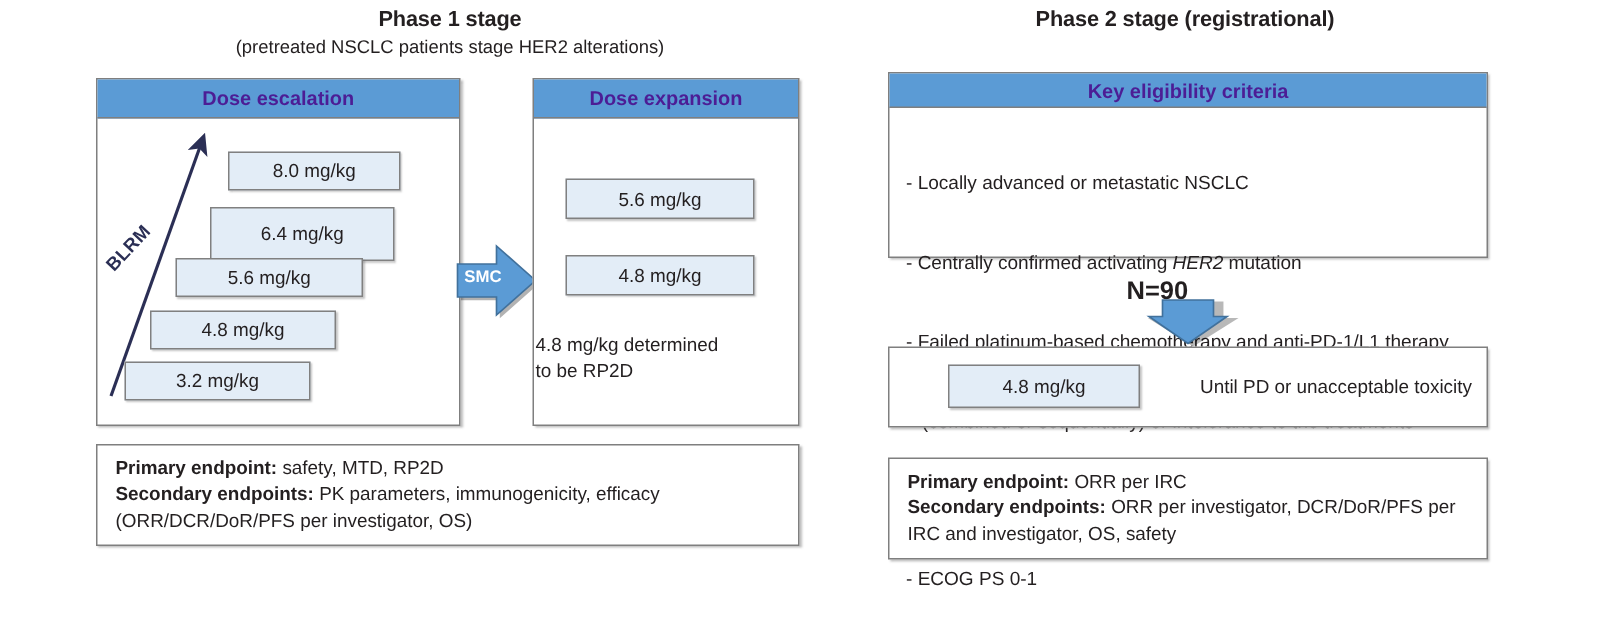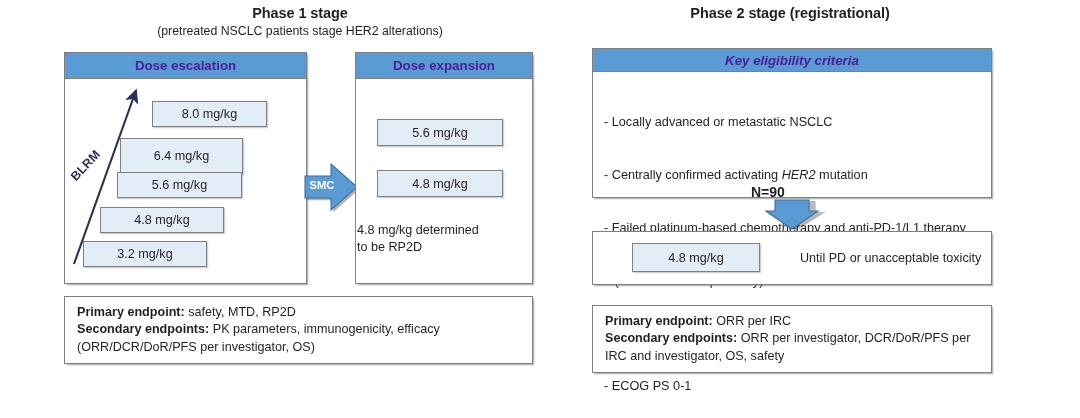--- a/index.html
+++ b/index.html
@@ -109,21 +109,21 @@
   .criteria {
     position: absolute;
     font-size: 12.7px;
     line-height: 17.6px;
     white-space: pre;
   }
   .criteria em { font-style: italic; }
 
   .nbadge {
     position: absolute;
-    font-size: 14px;
+    font-size: 17px;
     font-weight: bold;
   }
 
   
   .endpoints {
     position: absolute;
     font-size: 12.6px;
     line-height: 17.4px;
   }
   .endpoints b { font-weight: bold; }
@@ -154,21 +154,21 @@
         <marker id="navyhead" markerWidth="7" markerHeight="7" refX="3.2" refY="3.3" orient="auto" markerUnits="strokeWidth">
           <path d="M0,0 L7,3.3 L0,6.6 L1.7,3.3 z" fill="#2b2f55"></path>
         </marker>
       </defs>
       <line x1="8" y1="176" x2="68" y2="8" stroke="#2b2f55" stroke-width="2.1" marker-end="url(#navyhead)"></line>
     </svg>
     <div class="blrm-label">BLRM</div>
   </div>
 
   <div class="dose-chip" style="left:152px; top:101px; width:115px; height:26px;">8.0 mg/kg</div>
-  <div class="dose-chip" style="left:120px; top:138px; width:123px; height:36px;">6.4 mg/kg</div>
+  <div class="dose-chip" style="left:140px; top:138px; width:123px; height:36px;">6.4 mg/kg</div>
   <div class="dose-chip" style="left:117px; top:172px; width:125px; height:26px;">5.6 mg/kg</div>
   <div class="dose-chip" style="left:100px; top:207px; width:124px; height:26px;">4.8 mg/kg</div>
   <div class="dose-chip" style="left:83px; top:241px; width:124px; height:26px;">3.2 mg/kg</div>
 
   <div style="position:absolute; left:303px; top:162px; width:58px; height:52px;">
     <svg width="58" height="52" viewBox="0 0 58 52">
       <g transform="translate(2,2)">
         <path d="M0,12 L26,12 L26,0 L52,23 L26,46 L26,34 L0,34 Z" fill="#000000" opacity="0.30" transform="translate(2.2,2.2)"></path>
         <path d="M0,12 L26,12 L26,0 L52,23 L26,46 L26,34 L0,34 Z" fill="#5B9BD5" stroke="#41719C" stroke-width="1.1"></path>
       </g>
@@ -192,21 +192,21 @@
   <div class="panel" style="left:64px; top:296px; width:469px; height:68px;"></div>
   <div class="endpoints" style="left:77px; top:304px; width:450px;">
     <b>Primary endpoint:</b><span> safety, MTD, RP2D</span><br>
     <b>Secondary endpoints:</b><span> PK parameters, immunogenicity, efficacy</span><br>
     <span>(ORR/DCR/DoR/PFS per investigator, OS)</span>
   </div>
 
 
   <div class="col-title" style="left:590px; top:5px; width:400px;">Phase 2 stage (registrational)</div>
 
-  <div class="panel" style="left:592px; top:48px; width:400px; height:150px;font-style:italic;">
+  <div class="panel" style="left:592px; top:48px; width:400px; height:124px;">
     <div class="panel-head" style="height:23px;">Key eligibility criteria</div>
   </div>
 
   <div class="criteria" style="left:604px; top:79px; width:385px;">
     <div>- Locally advanced or metastatic NSCLC</div>
     <div>- Centrally confirmed activating <em>HER2</em> mutation</div>
     <div>- Failed platinum-based chemotherapy and anti-PD-1/L1 therapy</div>
     <div>   (combined or sequentially) or intolerance to the treatments</div>
     <div>-  ≥1 measurable extracranial lesion per RECIST v1.1</div>
     <div>- ECOG PS 0-1</div>

